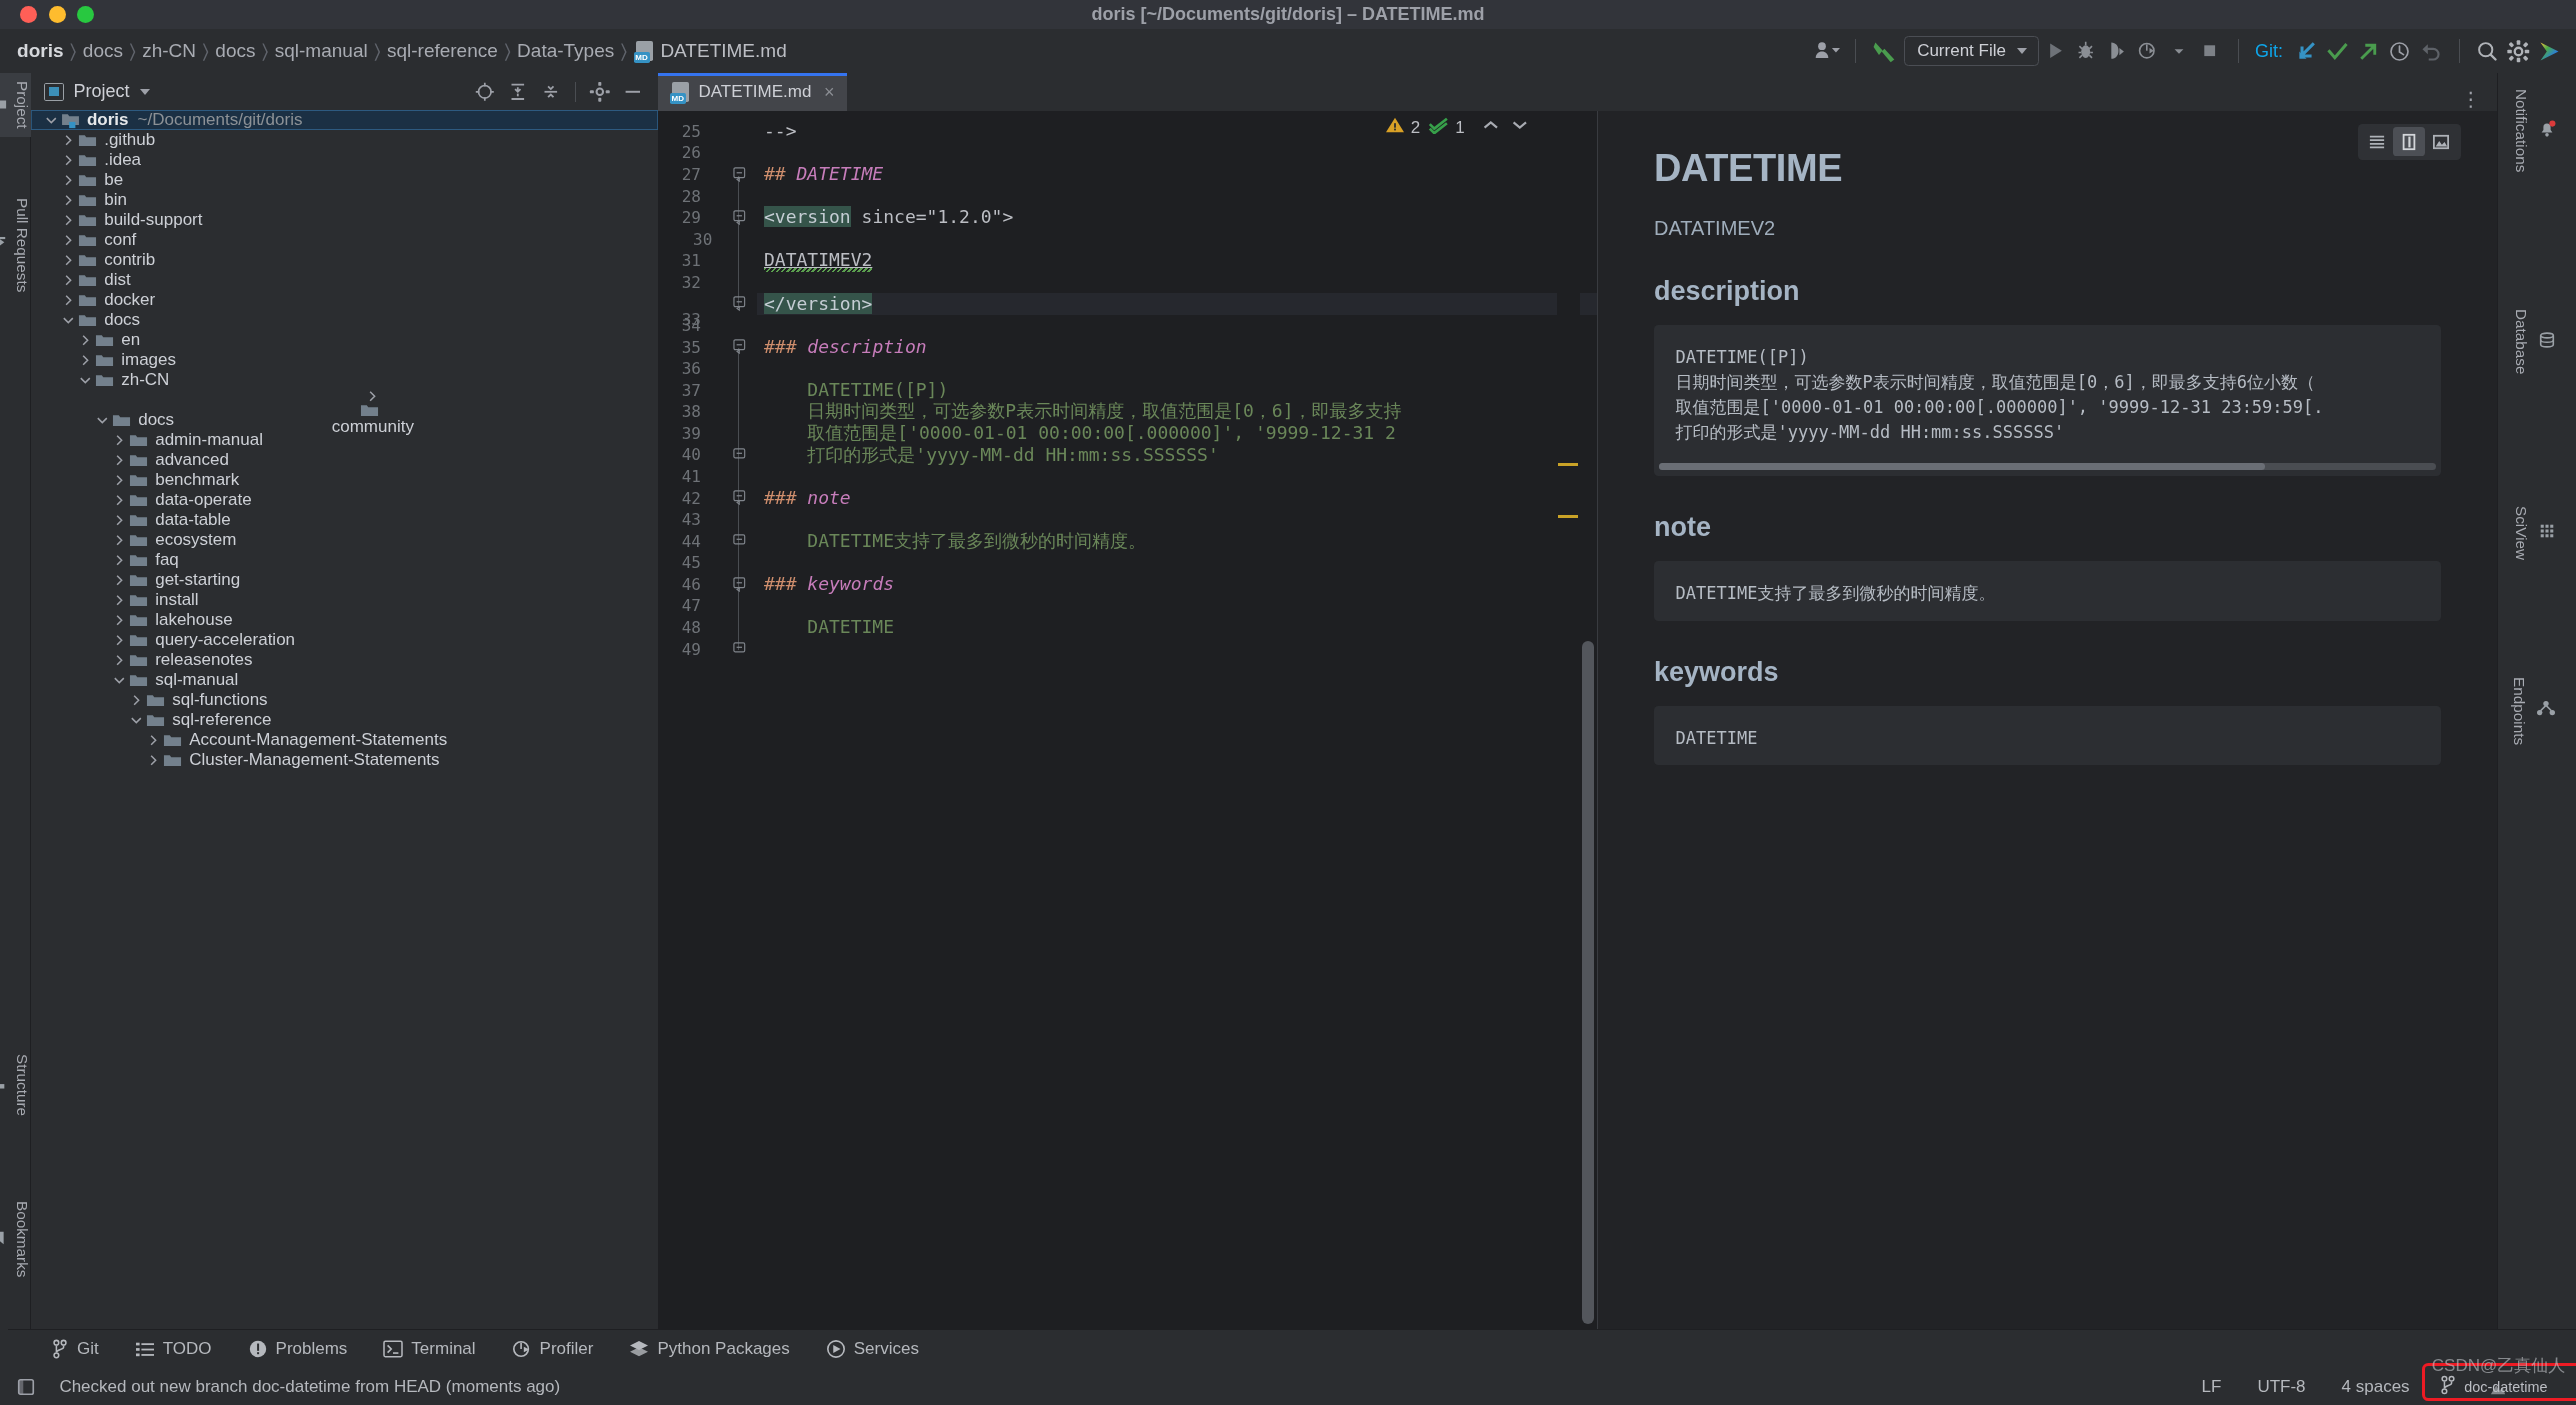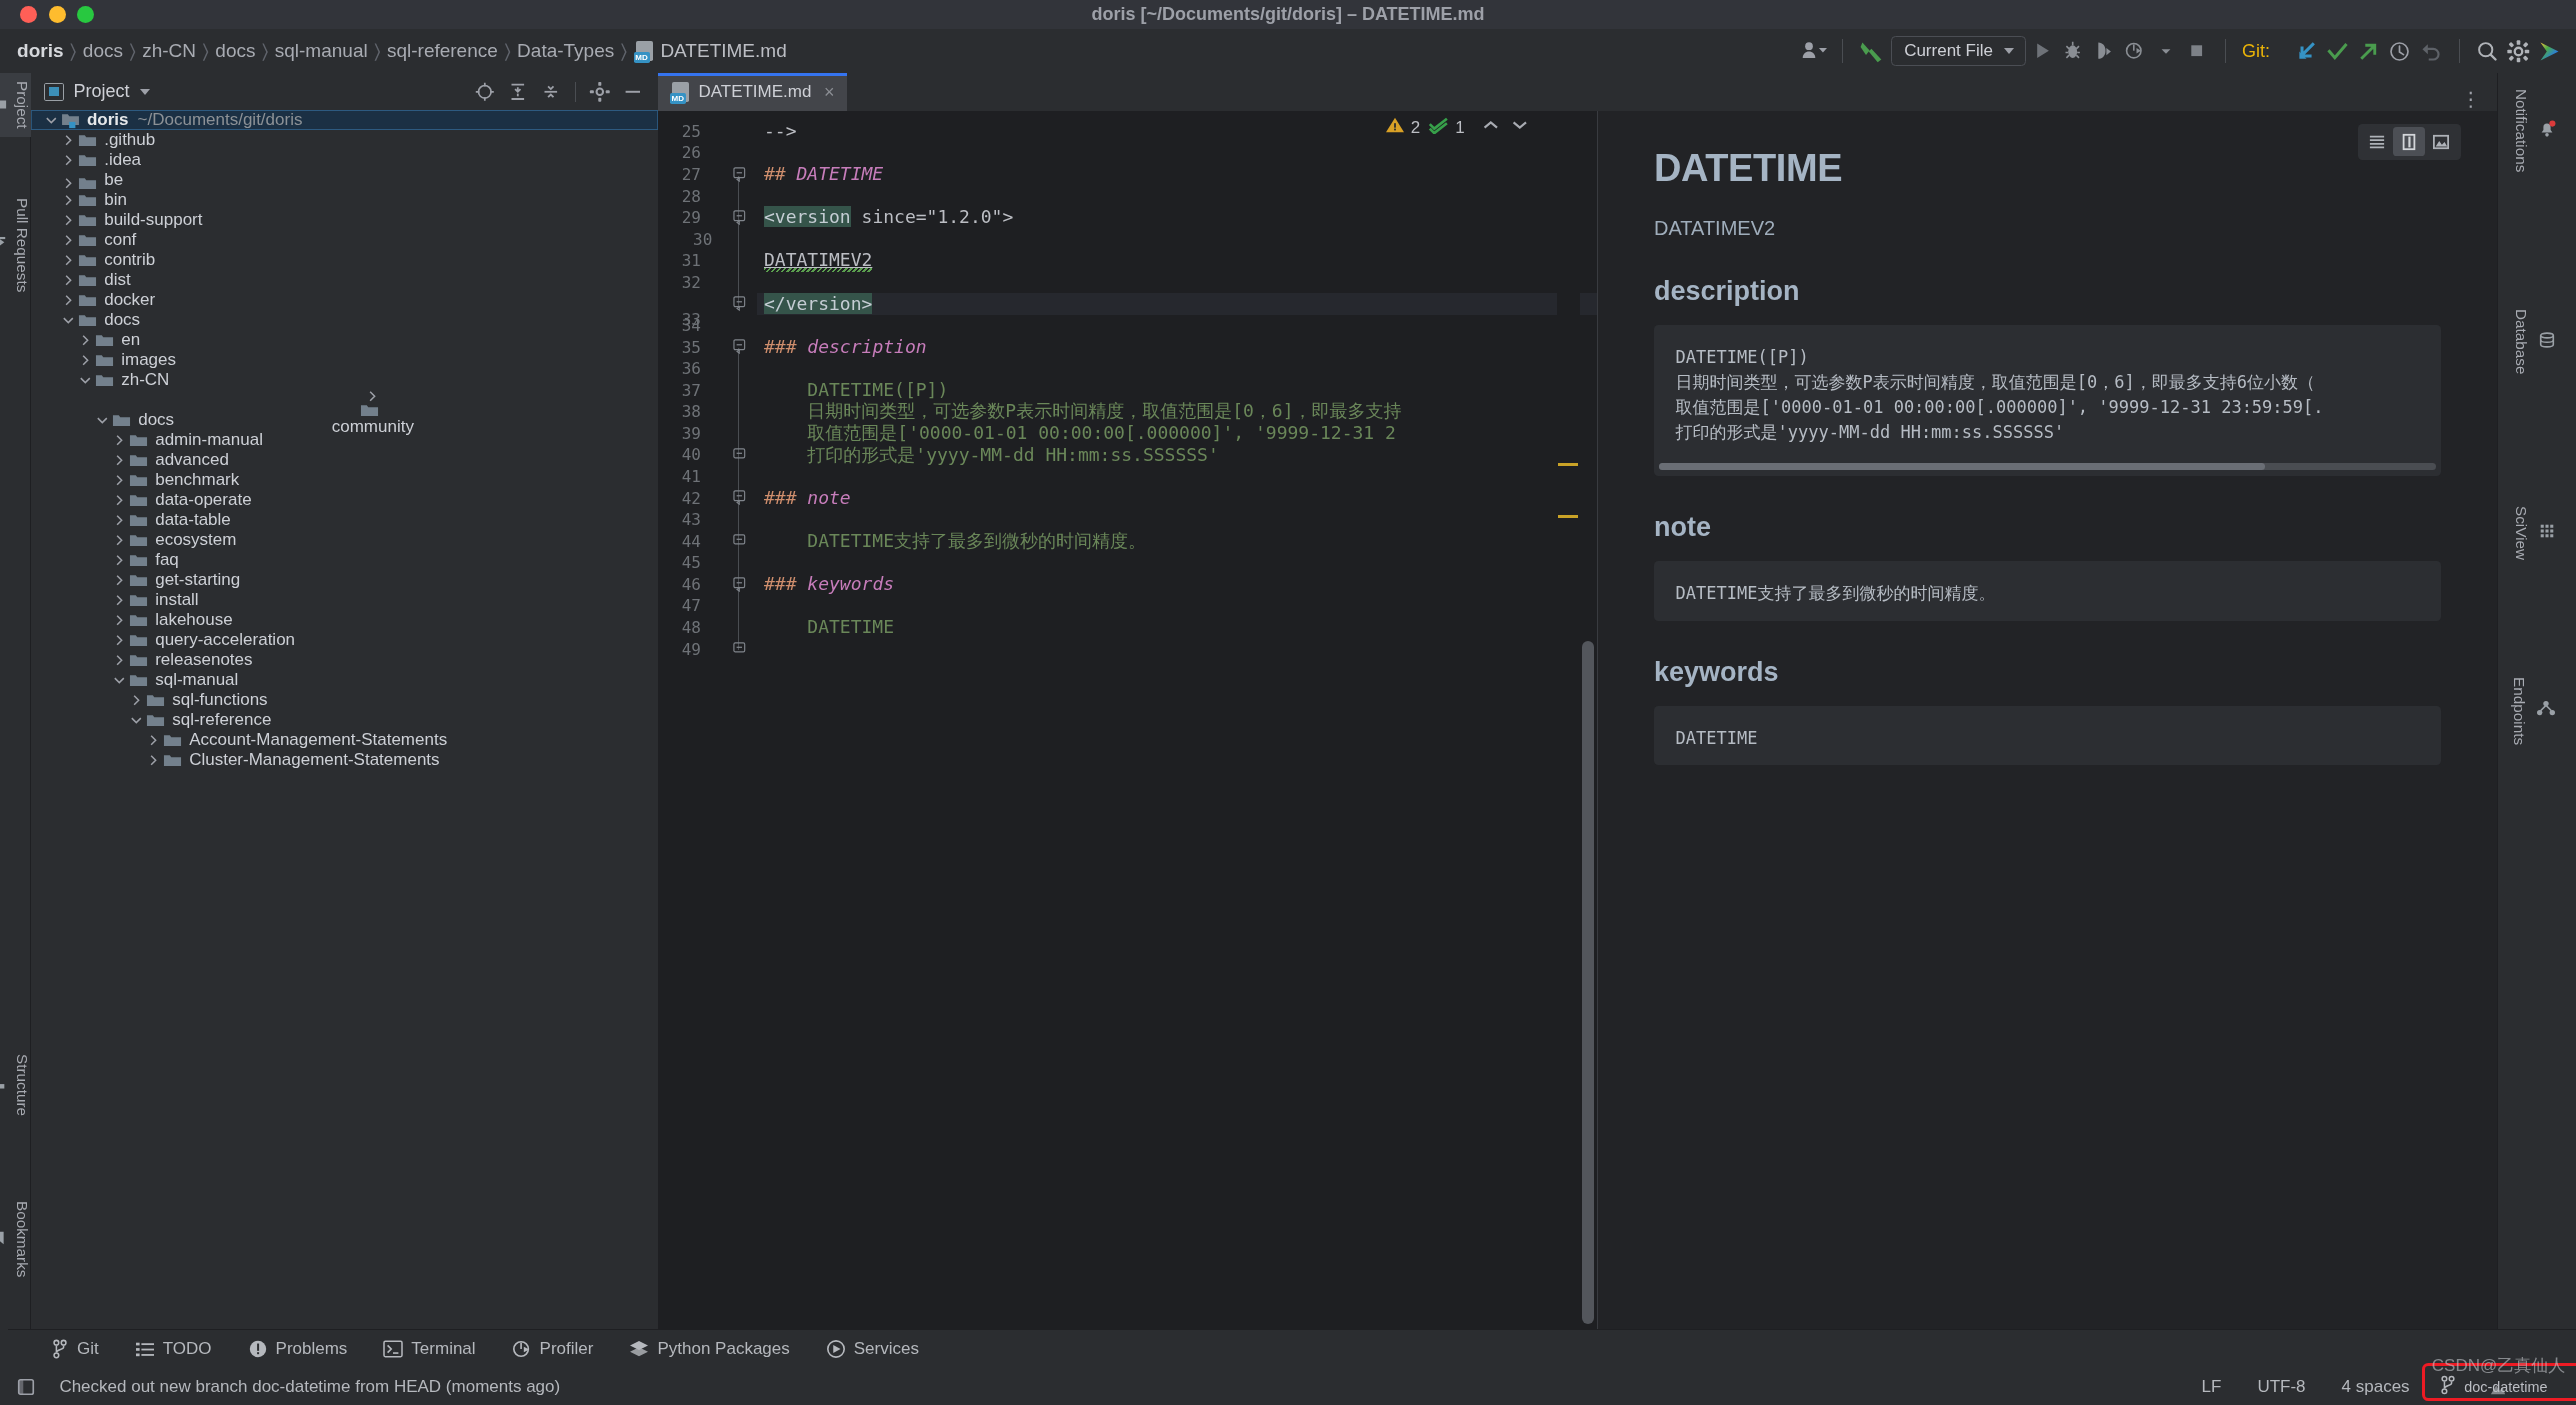--- a/index.html
+++ b/index.html
@@ -54,21 +54,21 @@
     display: flex; align-items: center; justify-content: center;
     width: 31px; height: 31px; color: #9da0a8;
   }
   .tb-icon svg { display: block; }
   #runconfig {
     display: flex; align-items: center; gap: 10.8px;
     border: 0.9px solid #4b4e54; border-radius: 4.5px;
     height: 30px; padding: 0 11.7px; margin-left: 5.4px;
     font-size: 17px; color: #ced0d6;
   }
-  #git-label { font-size: 18px; color: #eab308; margin-left: 3.6px; margin-right: 21px; }
+  #git-label { font-size: 18px; color: #0ea5e9; margin-left: 3.6px; margin-right: 8px; }
 
   
   #left-stripe {
     position: absolute; left: 0; top: 73px; width: 31px; height: 1294px;
     background: #2b2d30; border-right: 0.9px solid #1e1f22;
   }
   .stripe-item {
     writing-mode: vertical-rl;
     display: flex; flex-direction: column; align-items: center; gap: 6.3px;
     font-size: 15.3px; color: #a8abb2; padding: 8px 0;
@@ -524,21 +524,21 @@
             <path d="M3.5 2 L8.5 7 L3.5 12" stroke="#9da0a8" stroke-width="1.7" fill="none"></path>
           </svg>
         </span>
         <span class="folder-ic">
           <svg width="19" height="14.4" viewBox="0 0 21 16">
             <path d="M1 2.5h6.5l1.6 2.2H20V14.5H1z" fill="#73808c"></path>
           </svg>
         </span>
         <span class="tree-label">.idea</span>
       </div>
-      <div class="tree-row" style="padding-left: 28px; align-items: flex-end;">
+      <div class="tree-row" style="padding-left: 28px;">
         <span class="tw">
           <svg width="10.8" height="12.6" viewBox="0 0 12 14">
             <path d="M3.5 2 L8.5 7 L3.5 12" stroke="#9da0a8" stroke-width="1.7" fill="none"></path>
           </svg>
         </span>
         <span class="folder-ic">
           <svg width="19" height="14.4" viewBox="0 0 21 16">
             <path d="M1 2.5h6.5l1.6 2.2H20V14.5H1z" fill="#73808c"></path>
           </svg>
         </span>

